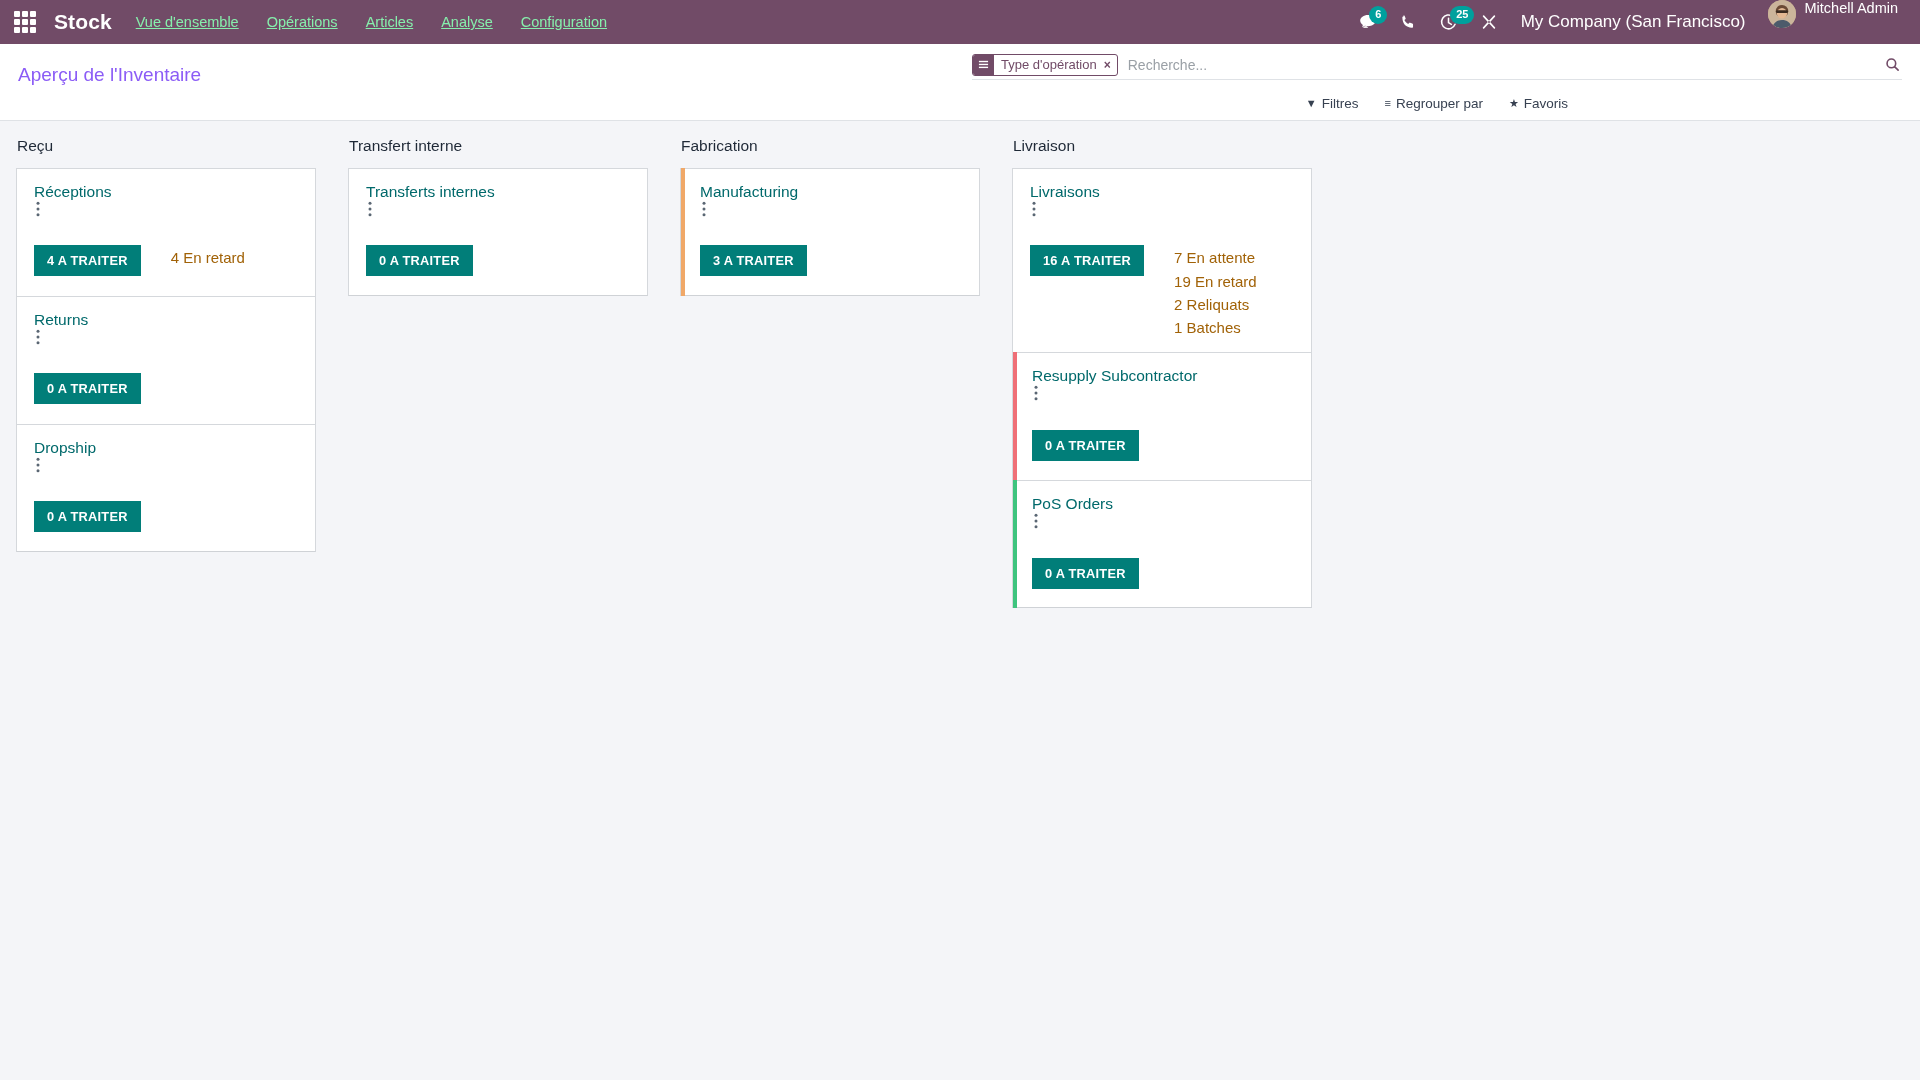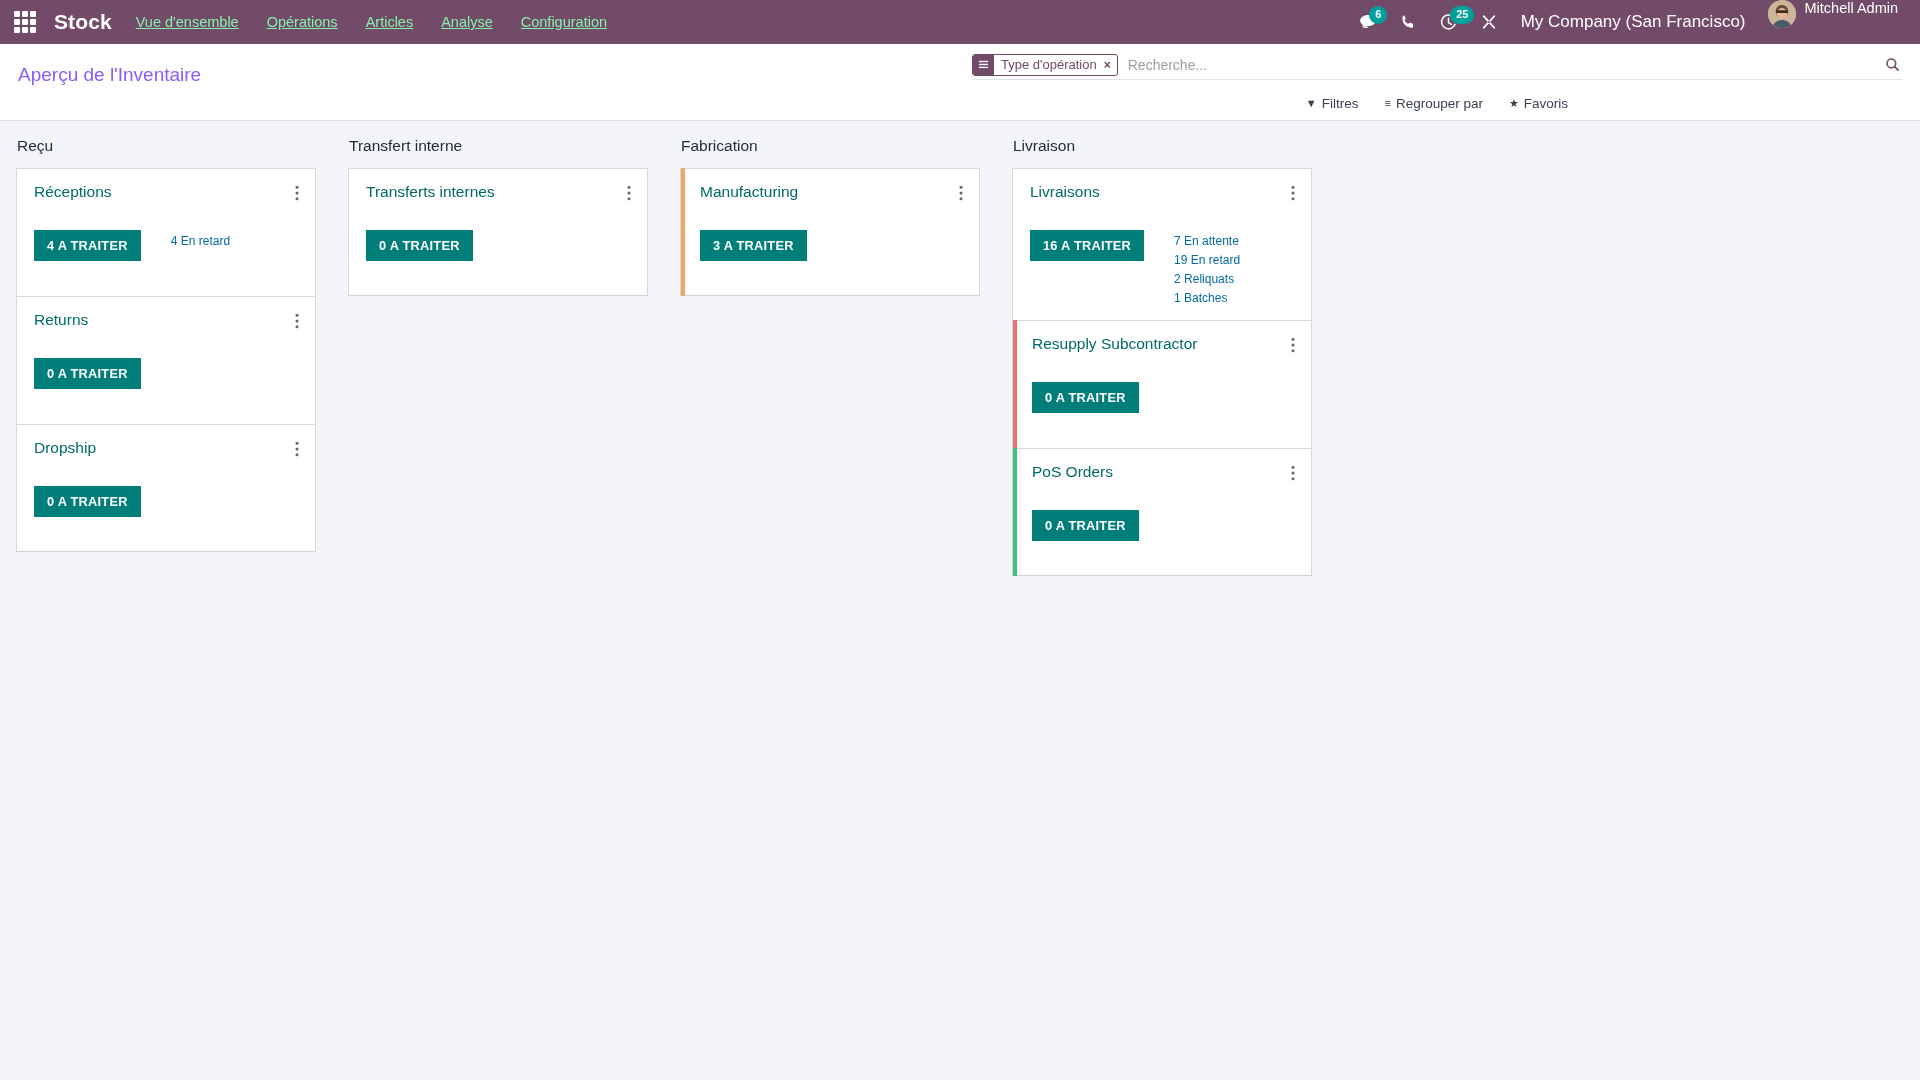--- a/index.html
+++ b/index.html
@@ -276,23 +276,24 @@
 
   .k-card.accent { padding-left: 19px; }
   .k-card .accent-bar {
     position: absolute;
     left: 0; top: -1px; bottom: -1px;
     width: 4px;
   }
 
   .k-card-head {
     display: flex;
-    align-items: flex-end;
+    align-items: flex-start;
     justify-content: space-between;
     margin-bottom: 16px;
+    flex-direction: column;
   }
   .k-card-title {
     font-size: 15.5px;
     color: #00696b;
     font-weight: 400;
     line-height: 1.2;
   }
   .k-menu {
     color: #6b7280;
     cursor: pointer;
@@ -320,22 +321,22 @@
   }
 
   .k-stats {
     margin-left: 30px;
     padding-top: 3px;
     display: flex;
     flex-direction: column;
     gap: 3px;
   }
   .k-stat {
-    font-size: 12px;
-    color: #0369a1;
+    font-size: 15px;
+    color: #a16207;
     cursor: pointer;
     white-space: nowrap;
     line-height: 1.35;
   }
 </style>
 </head>
 <body>
 
 <div class="navbar">
 

